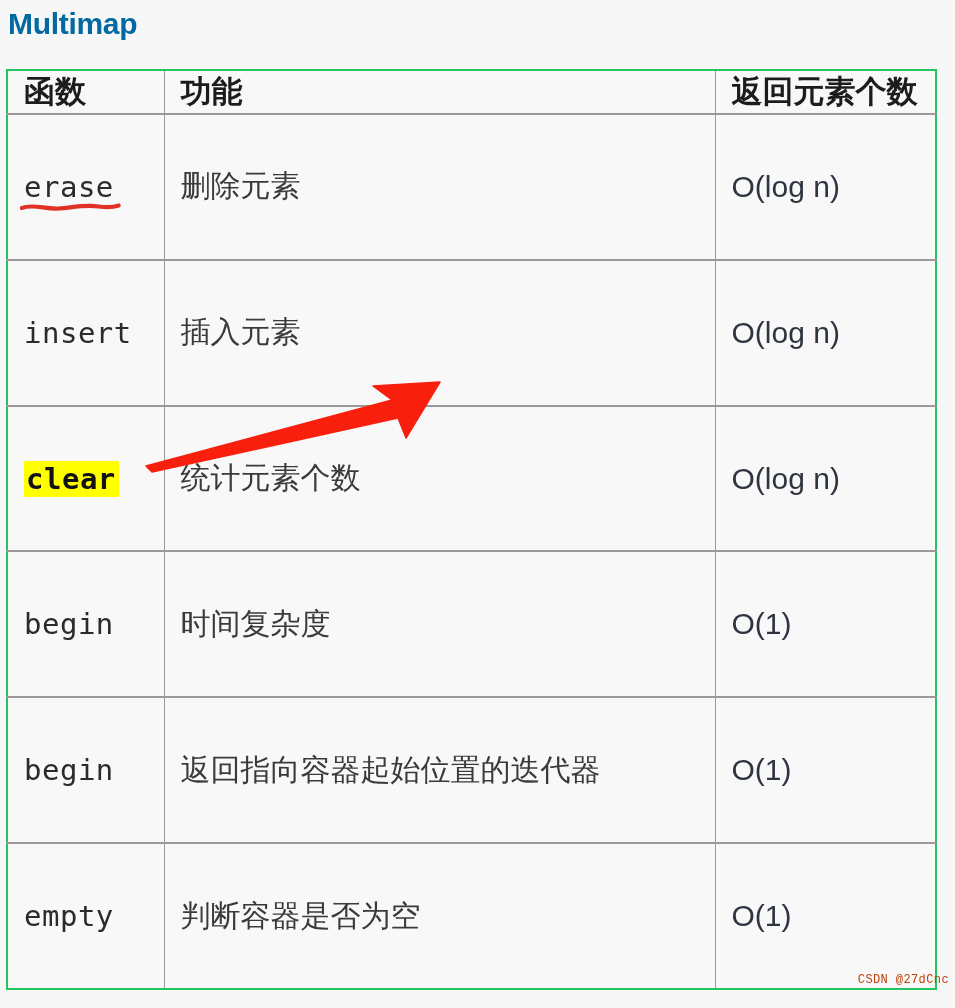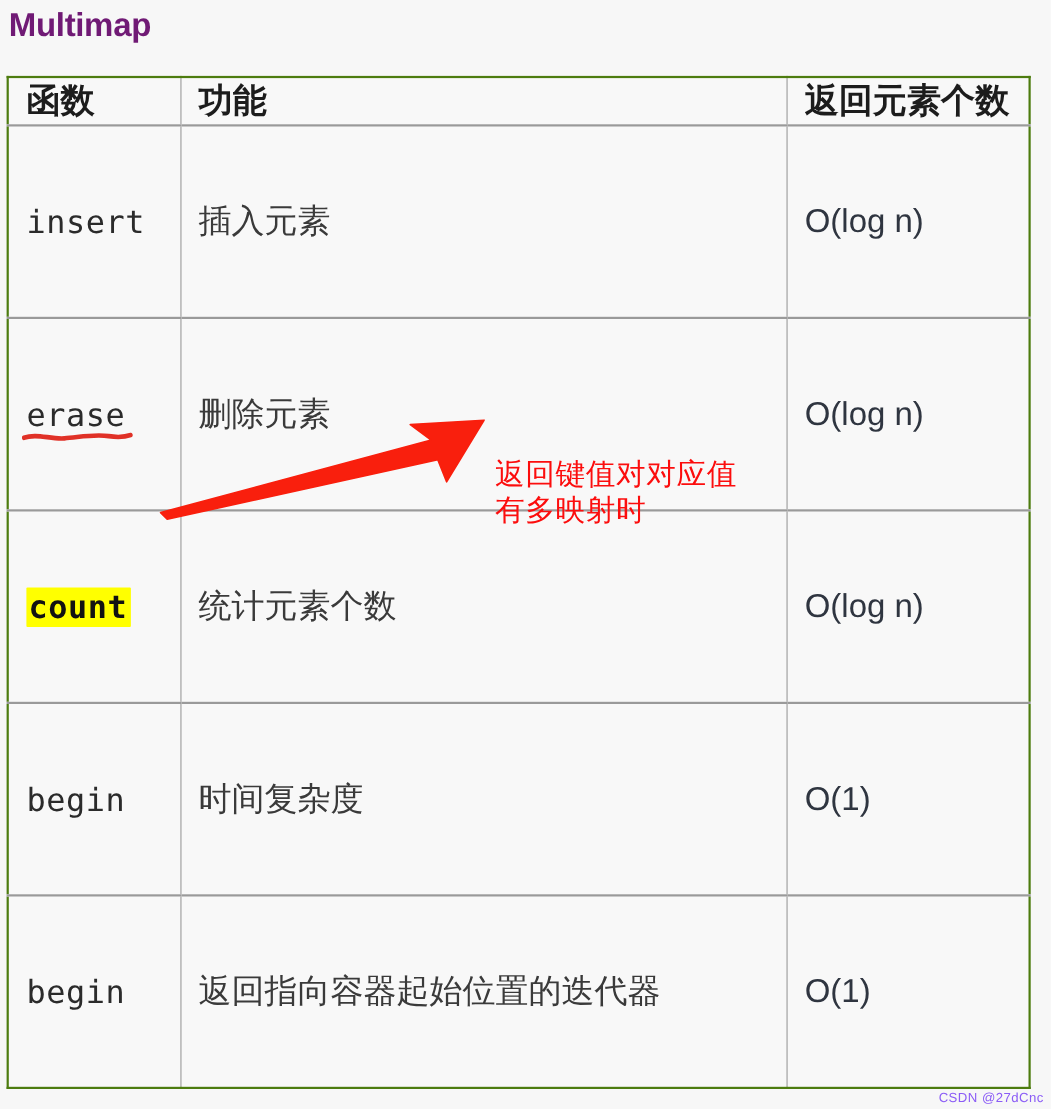--- a/index.html
+++ b/index.html
@@ -15,40 +15,40 @@
     position: relative;
     overflow: hidden;
   }
 
   #page-title {
     position: absolute;
     left: 8px;
     top: 2px;
     font-size: 30px;
     font-weight: bold;
-    color: #701a75;
+    color: #0369a1;
     letter-spacing: -0.3px;
     line-height: 44px;
   }
 
   #func-table-wrap {
     position: absolute;
     left: 6px;
     top: 69px;
     width: 931px;
     height: 921px;
   }
 
   table.func-table {
     width: 931px;
     height: 921px;
     border-collapse: collapse;
     table-layout: fixed;
     background: #f8f8f8;
-    border: 2px solid #4d7c0f;
+    border: 2px solid #22c55e;
   }
   table.func-table td,
   table.func-table th {
     border: 1px solid #9a9a9a;
     border-top-width: 2px;
     padding: 0 16px;
     text-align: left;
     vertical-align: middle;
     background: #f8f8f8;
     overflow: hidden;
@@ -132,24 +132,24 @@
     font-family: "DejaVu Serif", "Liberation Serif", serif;
     font-size: 27px;
     line-height: 33px;
     letter-spacing: 0.5px;
   }
   #annotation-note .note-line { display: block; white-space: nowrap; }
 
   #csdn-watermark {
     position: absolute;
     right: 6px;
-    bottom: 3px;
-    font-family: Liberation Sans, sans-serif;
+    bottom: 21px;
+    font-family: Liberation Mono, monospace;
     font-size: 12px;
-    color: #8b5cf6;
+    color: #c2410c;
     letter-spacing: 0.4px;
   }
 </style>
 </head>
 <body>
 
 <div id="page-title">Multimap</div>
 
 <div id="func-table-wrap">
   <table class="func-table">
@@ -159,74 +159,75 @@
         <col class="c-cplx">
     </colgroup>
     <thead>
       <tr>
         <th class="hdr-cn">函数</th>
         <th class="hdr-cn">功能</th>
         <th class="hdr-cn">返回元素个数</th>
       </tr>
     </thead>
     <tbody>
-
-      <tr>
-        <td class="cell-func">insert</td>
-        <td class="cell-desc">插入元素</td>
-        <td class="cell-cplx">O(log n)</td>
-      </tr>
 
       <tr>
         <td class="cell-func">
           <span class="marked-underline">
             <span>erase</span>
             <svg class="pen-underline" viewBox="0 0 120 12" preserveAspectRatio="none">
               <path d="M2,7 C16,2.5 30,8.5 46,7.5 C62,6.5 78,3.5 94,5.5 C104,6.8 112,6.2 118,4.5" fill="none" stroke="#e03127" stroke-width="4.2" stroke-linecap="round"></path>
             </svg>
           </span>
         </td>
         <td class="cell-desc">删除元素</td>
         <td class="cell-cplx">O(log n)</td>
       </tr>
 
+      <tr>
+        <td class="cell-func">insert</td>
+        <td class="cell-desc">插入元素</td>
+        <td class="cell-cplx">O(log n)</td>
+      </tr>
+
 
       <tr>
         <td class="cell-func">
-          <span class="marked-highlight">count</span>
+          <span class="marked-highlight">clear</span>
         </td>
         <td class="cell-desc">统计元素个数</td>
         <td class="cell-cplx">O(log n)</td>
       </tr>
 
       <tr>
         <td class="cell-func">begin</td>
         <td class="cell-desc">时间复杂度</td>
         <td class="cell-cplx">O(1)</td>
       </tr>
 
       <tr>
         <td class="cell-func">begin</td>
         <td class="cell-desc">返回指向容器起始位置的迭代器</td>
         <td class="cell-cplx">O(1)</td>
       </tr>
 
 
 
+      <tr>
+        <td class="cell-func">empty</td>
+        <td class="cell-desc">判断容器是否为空</td>
+        <td class="cell-cplx">O(1)</td>
+      </tr>
 
     </tbody>
   </table>
 </div>
 
 <div id="annotation-layer">
 
   <svg id="annotation-arrow" viewBox="0 0 320 115">
     <path d="M16,98 L262,32 L243,18 L310,14 L276,70 L268,50 L22,104 Z" fill="#f91f0d" stroke="#f91f0d" stroke-width="1.5" stroke-linejoin="round"></path>
   </svg>
 
-  <div id="annotation-note">
-    <span class="note-line">返回键值对对应值</span>
-    <span class="note-line">有多映射时</span>
-  </div>
 
 </div>
 
 <div id="csdn-watermark">CSDN @27dCnc</div>
 
 </body></html>

